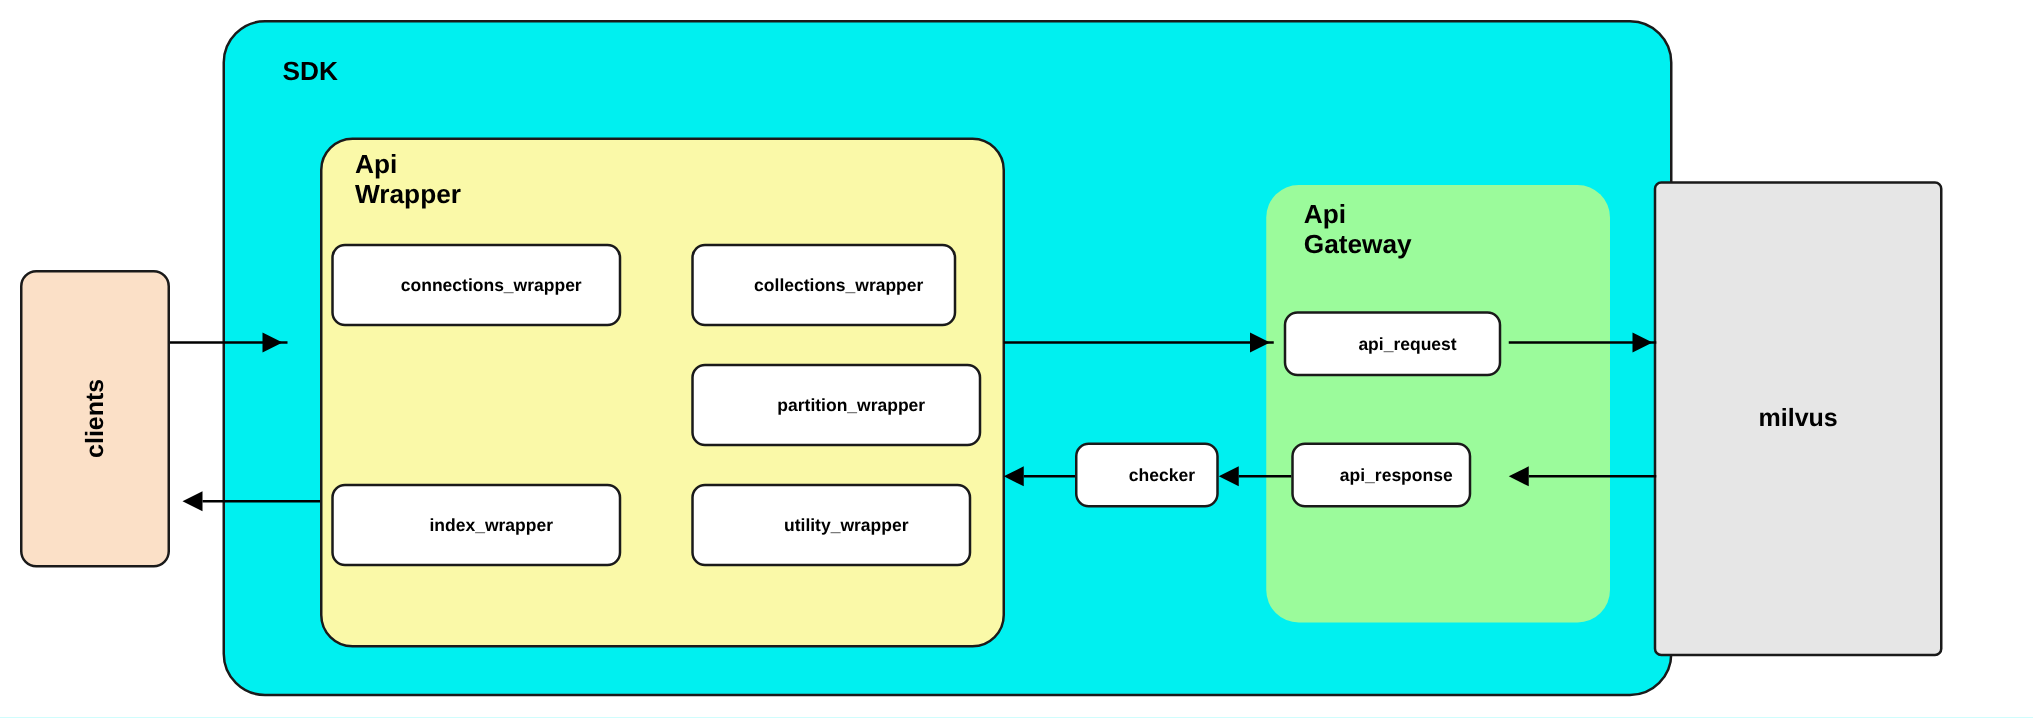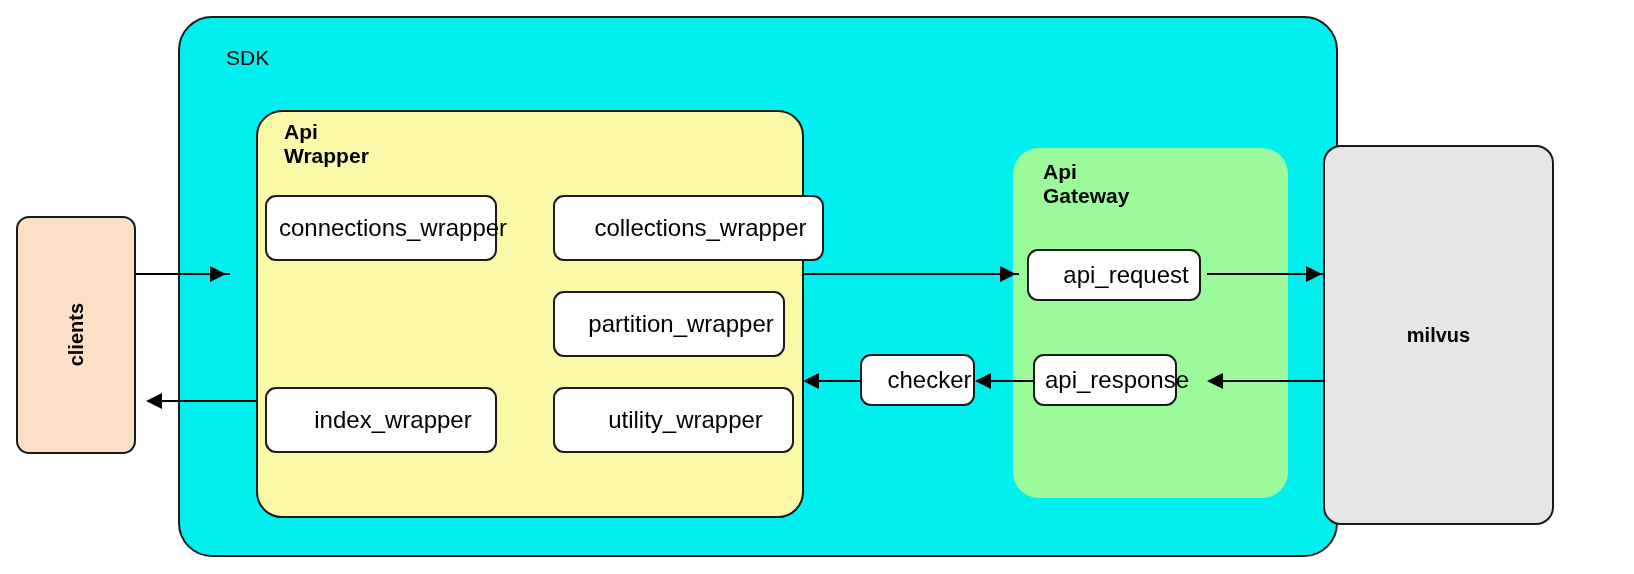--- a/index.html
+++ b/index.html
@@ -39,21 +39,21 @@
     height: 541px;
     background: #00F0F0;
     border-radius: 34px;
     display: block;
   }
   .container-sdk > .container-label {
     position: absolute;
     left: 46px;
     top: 28px;
     font-size: 21px;
-    font-weight: normal;
+    font-weight: bold;
     line-height: 1.16;
     text-align: left;
     white-space: pre-line;
   }
 
   
   .container-wrapper {
     left: 256px;
     top: 110px;
     width: 548px;
@@ -92,22 +92,22 @@
     font-weight: bold;
     line-height: 1.16;
     text-align: left;
     white-space: pre-line;
   }
 
   
   .leaf-box {
     background: #ffffff;
     border-radius: 11px;
-    font-size: 24px;
-    font-weight: normal;
+    font-size: 14px;
+    font-weight: bold;
     padding-left: 24px;
   }
 
   
   .node-clients {
     left: 16px;
     top: 216px;
     width: 120px;
     height: 238px;
     background: #FBE0C7;
@@ -122,21 +122,21 @@
     white-space: nowrap;
   }
 
   
   .node-milvus {
     left: 1323px;
     top: 145px;
     width: 231px;
     height: 380px;
     background: #E6E6E6;
-    border-radius: 18px;
+    border-radius: 6px;
     font-size: 20px;
     font-weight: bold;
   }
 
   
   .conn-line {
     position: absolute;
     background: #000000;
     height: 2px;
   }
@@ -164,30 +164,30 @@
   </div>
 
   <div class="node container-wrapper">
     <div class="container-label">Api
 Wrapper</div>
   </div>
 
   <div class="node leaf-box" style="left:265px; top:195px; width:232px; height:66px;">
     <span>connections_wrapper</span>
   </div>
-  <div class="node leaf-box" style="left:553px; top:195px; width:271px; height:66px;">
+  <div class="node leaf-box" style="left:553px; top:195px; width:212px; height:66px;">
     <span>collections_wrapper</span>
   </div>
   <div class="node leaf-box" style="left:553px; top:291px; width:232px; height:66px;">
     <span>partition_wrapper</span>
   </div>
   <div class="node leaf-box" style="left:265px; top:387px; width:232px; height:66px;">
     <span>index_wrapper</span>
   </div>
-  <div class="node leaf-box" style="left:553px; top:387px; width:241px; height:66px;">
+  <div class="node leaf-box" style="left:553px; top:387px; width:224px; height:66px;">
     <span>utility_wrapper</span>
   </div>
 
   <div class="node container-gateway">
     <div class="container-label">Api
 Gateway</div>
   </div>
 
   <div class="node leaf-box" style="left:1027px; top:249px; width:174px; height:52px;">
     <span>api_request</span>

